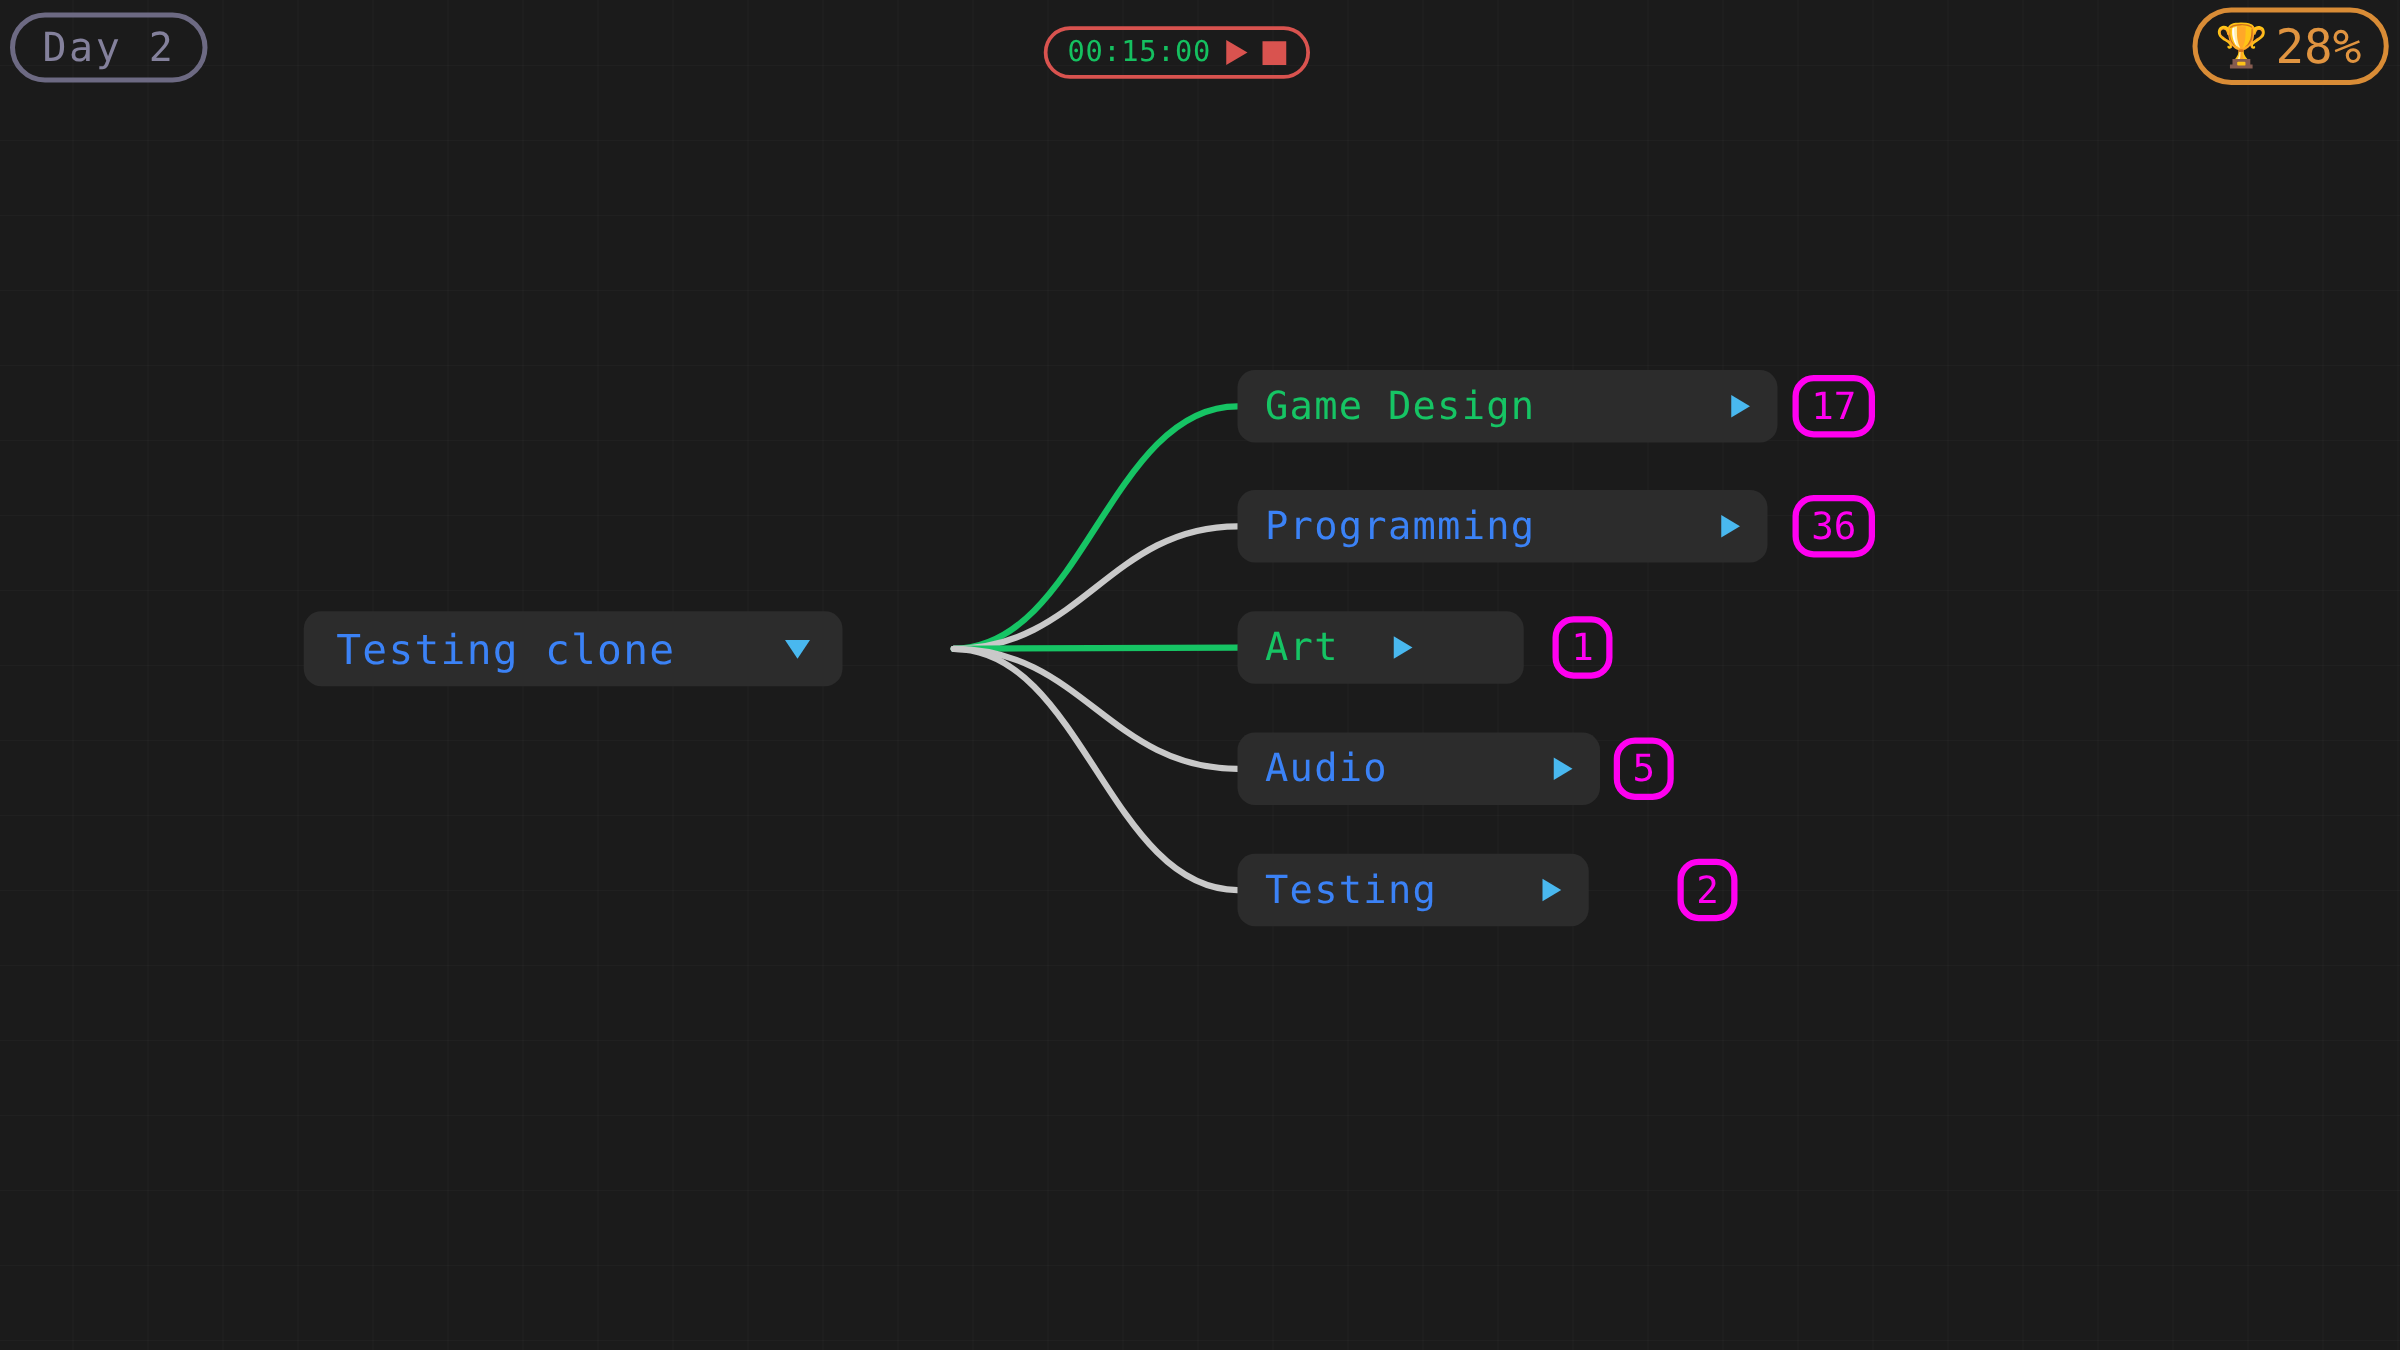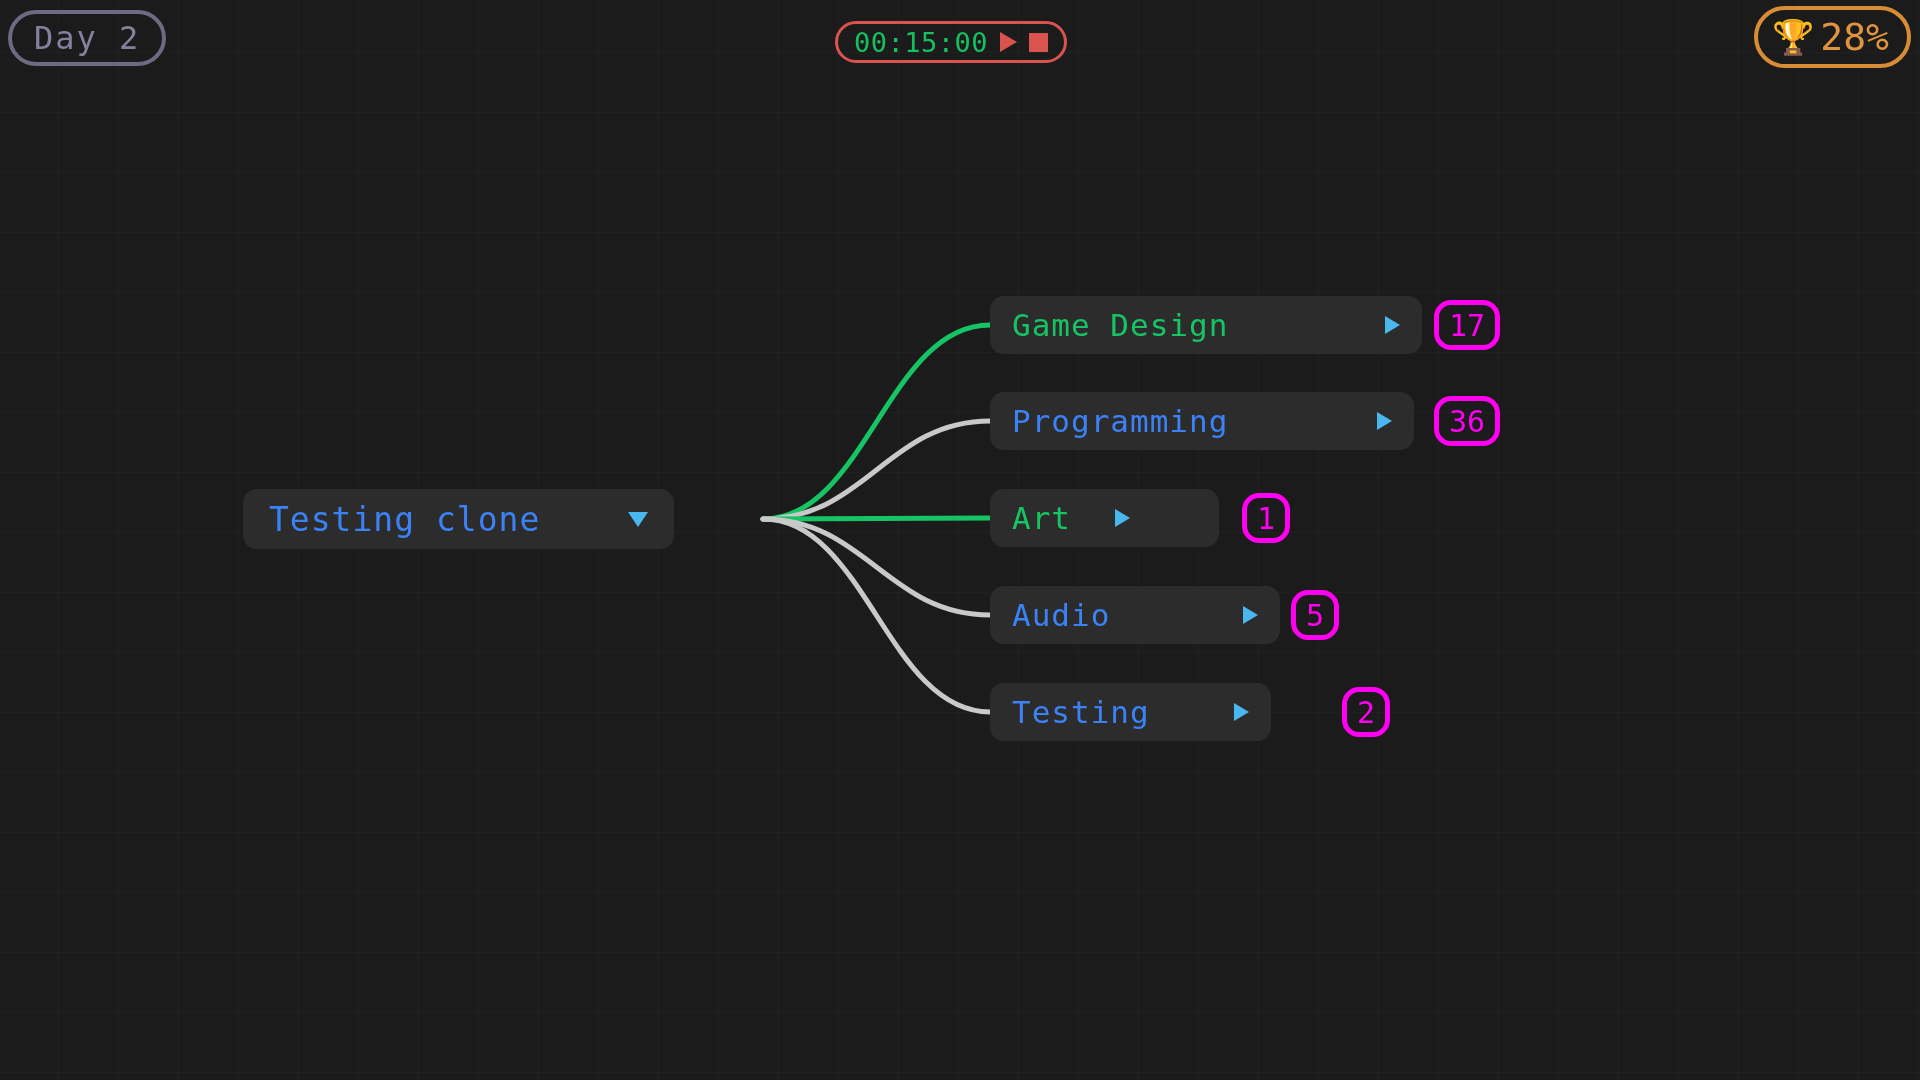--- a/index.html
+++ b/index.html
@@ -41,21 +41,21 @@
     left:835px; top:21px;
     height:42px;
     padding:0 16px;
     border:3px solid #d9534f;
     border-radius:21px;
     gap:12px;
     background:transparent;
   }
   #timer-value {
     color:#15c060;
-    font-size:27px;
+    font-size:23px;
     letter-spacing:0.5px;
     text-align:right;
   }
   #timer-play {
     width:0; height:0;
     border-left:17px solid #d9534f;
     border-top:10px solid transparent;
     border-bottom:10px solid transparent;
     cursor:pointer;
   }

